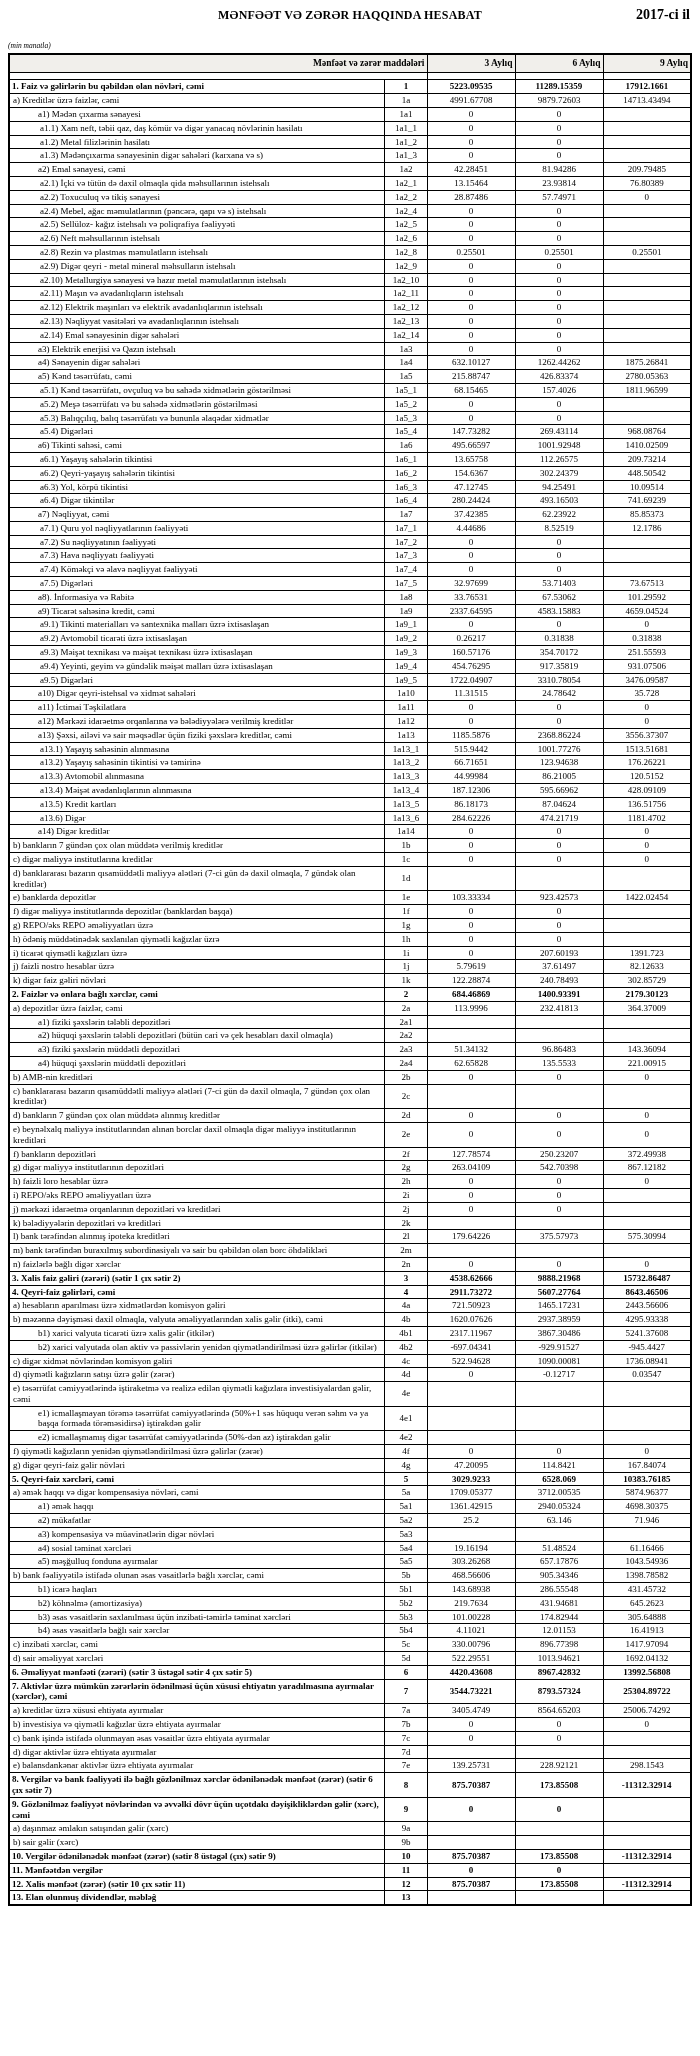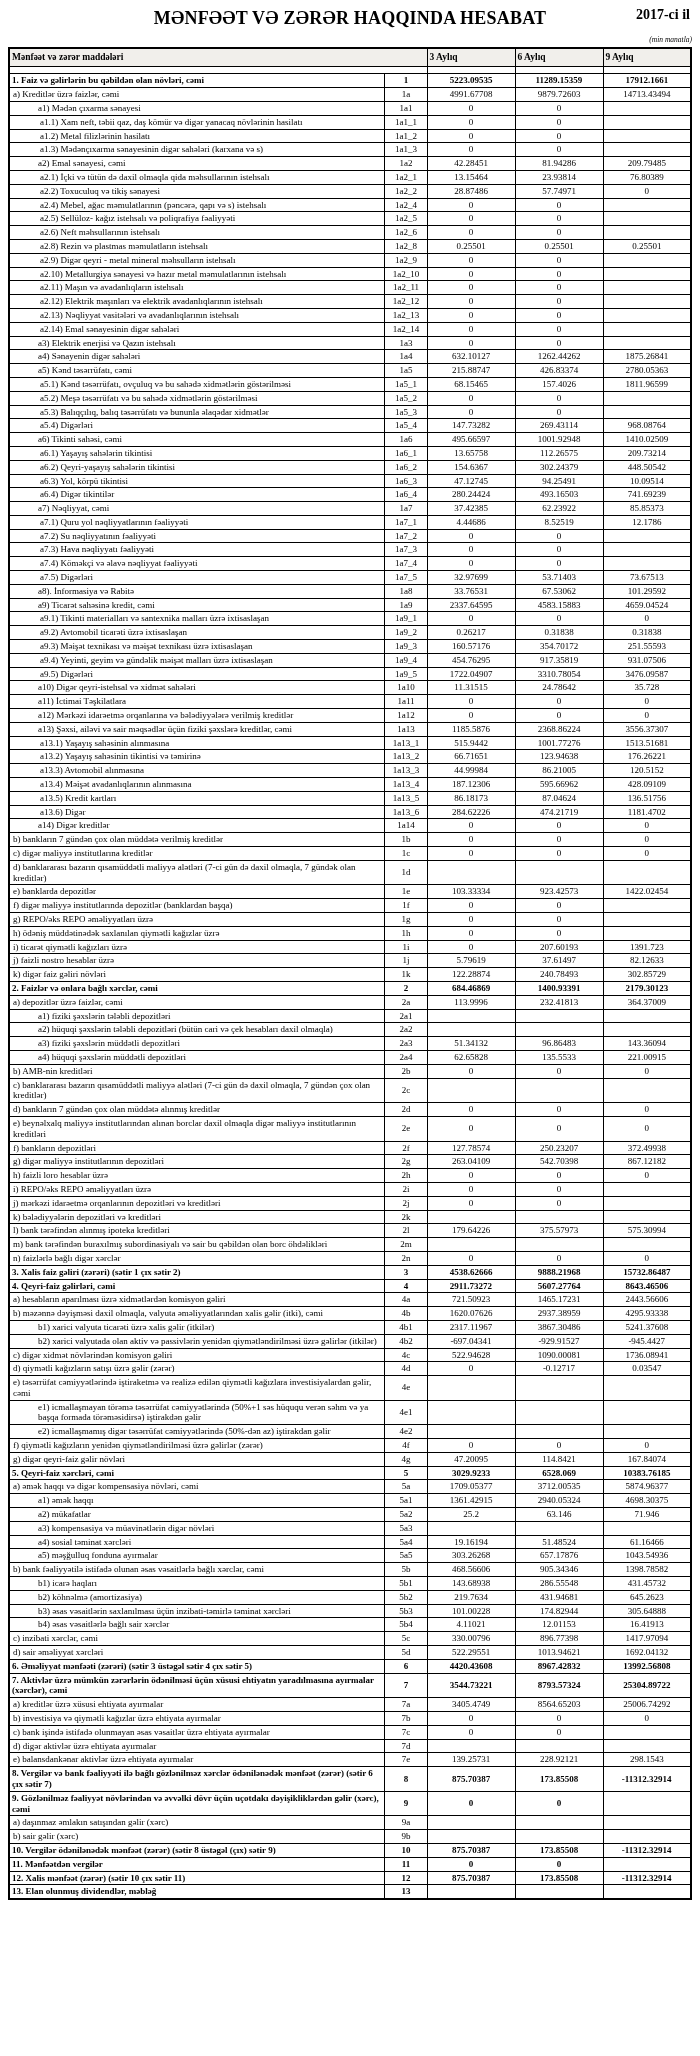--- a/index.html
+++ b/index.html
@@ -4,33 +4,33 @@
 <style>
   * { box-sizing: border-box; margin: 0; padding: 0; }
   html, body { background: #ffffff; }
   body {
     width: 700px;
     font-family: "Liberation Serif", serif;
     color: #000;
     padding: 6px 8px 10px 8px;
   }
   .hdr { position: relative; margin-bottom: 3px; min-height: 28px; }
-  .title { text-align: center; font-weight: bold; font-size: 18px; letter-spacing: .2px; padding-top: 2px; }
+  .title { text-align: center; font-weight: bold; font-size: 12px; letter-spacing: .2px; padding-top: 2px; }
   .year { position: absolute; right: 2px; top: 1px; font-weight: bold; font-size: 14px; }
-  .note { text-align: right; font-style: italic; font-size: 7.5px; margin-top: 6px; }
+  .note { text-align: left; font-style: italic; font-size: 7.5px; margin-top: 18px; }
   table { width: 100%; border-collapse: collapse; table-layout: fixed; border: 2px solid #000; }
   th, td {
     border: 1px solid #000;
     font-size: 9px;
     line-height: 1.2;
     padding: 1px 3px;
     vertical-align: middle;
     overflow: hidden;
   }
-  thead th { font-weight: bold; text-align: left; font-size: 9.5px; padding: 3px 2px; background: #f1efeb; }
+  thead th { font-weight: bold; text-align: right; font-size: 9.5px; padding: 3px 2px; background: #f1efeb; }
   col.code { width: 42px; }
   col.val  { width: 88px; }
   td.code, td.val { text-align: center; }
   tr.bold td { font-weight: bold; }
   td.lv0 { padding-left: 2px; }
   td.lv1 { padding-left: 3px; }
   td.lv2 { padding-left: 28px; }
   td.lv3 { padding-left: 30px; }
   tr.spacer td { height: 7px; padding: 0; }
 </style>

